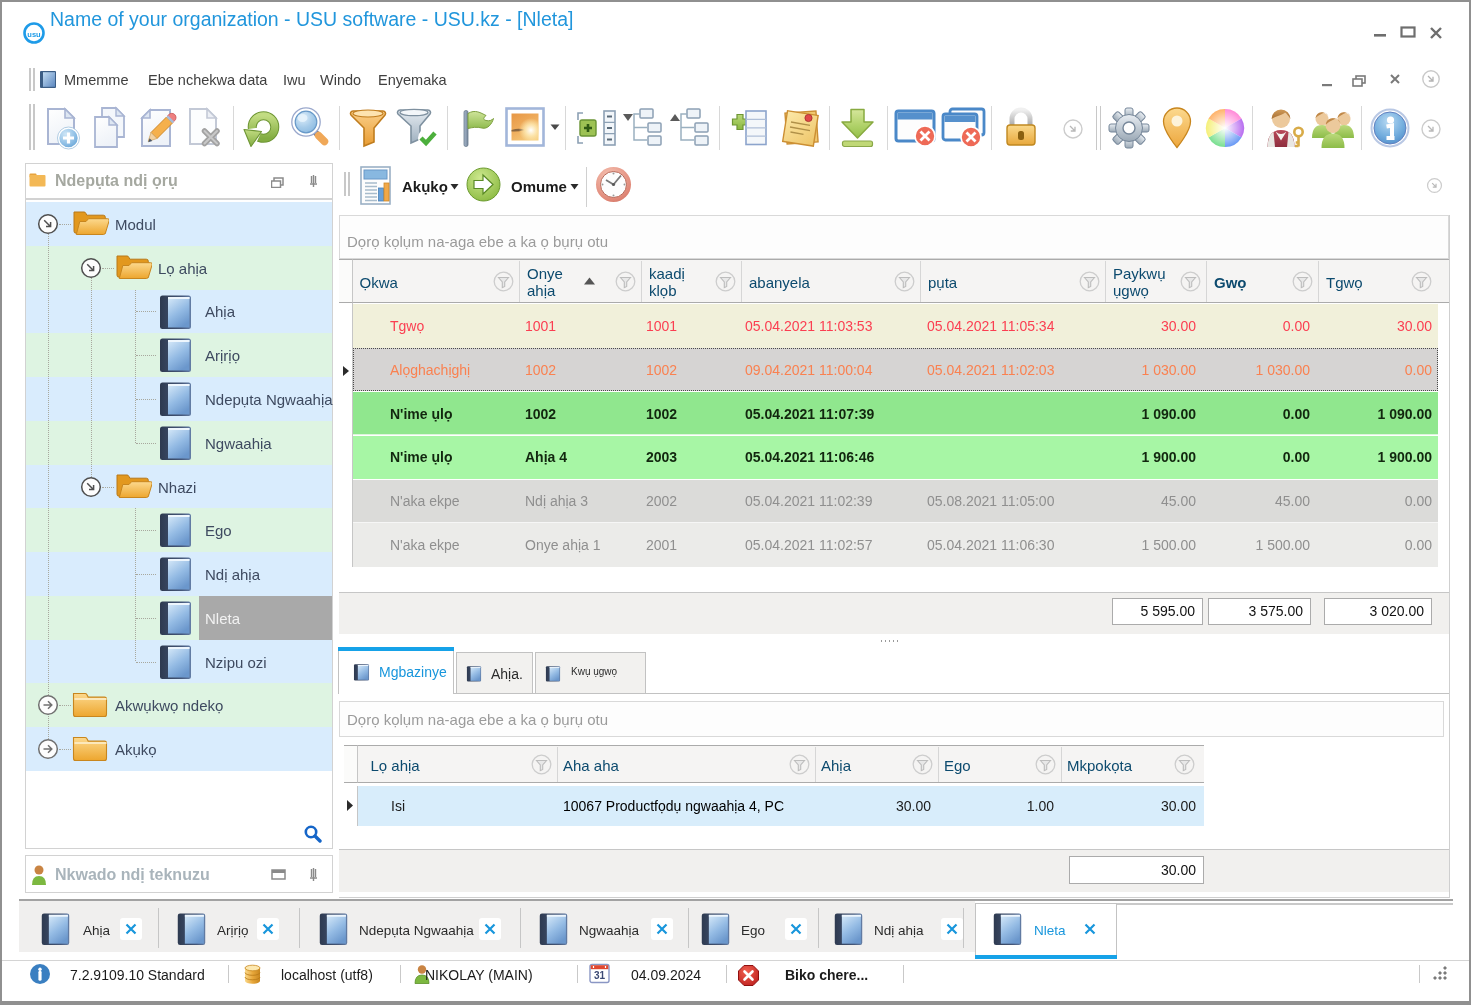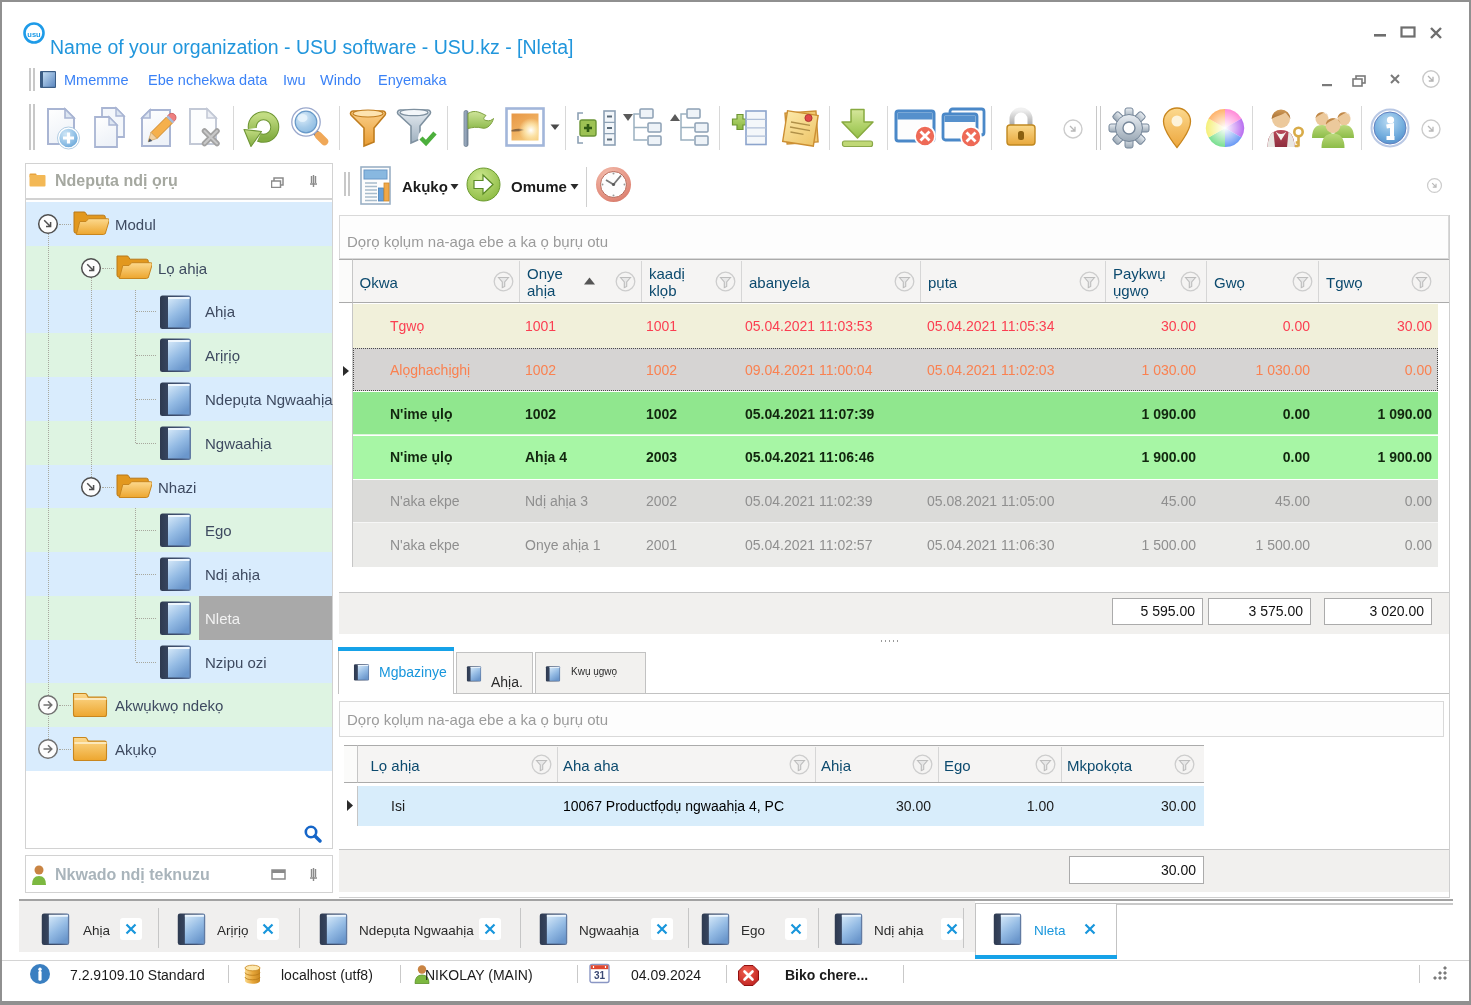--- a/index.html
+++ b/index.html
@@ -2,23 +2,23 @@
 <html><head>
 <meta charset="utf-8">
 <style>
 html,body{margin:0;padding:0;}
 body{width:1471px;height:1005px;overflow:hidden;font-family:"Liberation Sans",sans-serif;}
 #win{position:absolute;left:0;top:0;width:1471px;height:1005px;background:#fff;}
 .wb{position:absolute;background:#909090;}
 .abs{position:absolute;}
 .txt{position:absolute;white-space:nowrap;}
 
-#title{position:absolute;left:50px;top:36px;font-size:19.5px;color:#2196dc;}
-
-.menuitem{position:absolute;top:72px;font-size:14.5px;color:#3b82f6;}
+#title{position:absolute;left:50px;top:8px;font-size:19.5px;color:#2196dc;}
+
+.menuitem{position:absolute;top:72px;font-size:14.5px;color:#404040;}
 
 .panelhdr{position:absolute;left:25px;width:308px;background:#fff;border:1px solid #d2d2d2;box-sizing:border-box;}
 .ptxt{position:absolute;left:55px;font-size:16px;font-weight:bold;color:#a5a8a0;}
 .treerow{position:absolute;left:26px;width:306px;height:43.8px;}
 .rowblue{background:#d9ecfd;}
 .rowgreen{background:#def4e2;}
 .treetxt{position:absolute;font-size:15px;color:#3e4a60;top:50%;transform:translateY(-50%);}
 
 .gbar{position:absolute;background:#fdfdfd;border:1px solid #d9d9d9;box-sizing:border-box;}
 .gbartxt{position:absolute;font-size:15px;color:#9b9b9b;}
@@ -677,21 +677,21 @@
       </div>
 <div class="hcell" style="left:742px;top:260.5px;width:179px;height:41.5px;">
         <span class="hlbl">abanyela</span>
       </div>
 <div class="hcell" style="left:921px;top:260.5px;width:185px;height:41.5px;">
         <span class="hlbl">pụta</span>
       </div>
 <div class="hcell" style="left:1106px;top:260.5px;width:101px;height:41.5px;">
         <span class="hlbl">Paykwụ<br>ụgwọ</span>
       </div>
-<div class="hcell" style="left:1207px;top:260.5px;width:112px;height:41.5px;">
+<div class="hcell" style="left:1207px;top:260.5px;width:112px;height:41.5px;font-weight:bold;">
         <span class="hlbl">Gwọ</span>
       </div>
 <div class="hcell" style="left:1319px;top:260.5px;width:119px;height:41.5px;border-right:none;">
         <span class="hlbl">Tgwọ</span>
       </div>
 <svg class="abs" style="left:583px;top:276px" width="13" height="10" viewBox="0 0 13 10">
         <path d="M6.5 1.5 L12 8.5 H1 z" fill="#555"></path>
       </svg>
 <svg class="abs" style="left:493px;top:271px" width="21" height="21">
         <use href="#filticon"></use>
@@ -798,21 +798,21 @@
       <rect x="10" y="3" width="21.5" height="30.5" fill="url(#bookg)"></rect>
       <path d="M10 3 h21.5 v2 h-21.5 z" fill="#eef6fd"></path>
     </svg>
 <div class="txt" style="left:379px;top:664px;font-size:14px;color:#1896dc;">Mgbazinye</div>
 <div class="abs" style="left:455.5px;top:652px;width:77px;height:42px;background:#f2f1ef;border:1px solid #c2c2c2;border-bottom:none;box-sizing:border-box;"></div>
 <svg class="abs" style="left:466px;top:665px" width="16" height="18" viewBox="0 0 35 37">
       <rect x="2" y="1.5" width="31" height="33.5" rx="2.5" fill="url(#spineg)"></rect>
       <rect x="10" y="3" width="21.5" height="30.5" fill="url(#bookg)"></rect>
       <path d="M10 3 h21.5 v2 h-21.5 z" fill="#eef6fd"></path>
     </svg>
-<div class="txt" style="left:491px;top:666px;font-size:14px;color:#2b2b2b;margin-top:8px;">Ahịa.</div>
+<div class="txt" style="left:491px;top:666px;font-size:14px;color:#2b2b2b;">Ahịa.</div>
 <div class="abs" style="left:534.5px;top:652px;width:111px;height:42px;background:#f2f1ef;border:1px solid #c2c2c2;border-bottom:none;box-sizing:border-box;"></div>
 <svg class="abs" style="left:545px;top:665px" width="16" height="18" viewBox="0 0 35 37">
       <rect x="2" y="1.5" width="31" height="33.5" rx="2.5" fill="url(#spineg)"></rect>
       <rect x="10" y="3" width="21.5" height="30.5" fill="url(#bookg)"></rect>
       <path d="M10 3 h21.5 v2 h-21.5 z" fill="#eef6fd"></path>
     </svg>
 <div class="txt" style="left:571px;top:666px;font-size:10px;color:#2b2b2b;">Kwụ ụgwọ</div>
 
 <div class="abs" style="left:453.5px;top:693px;width:995.5px;height:1px;background:#c2c2c2;"></div>
 <div class="gbar" style="left:339px;top:701px;width:1105px;height:36px;"></div>

